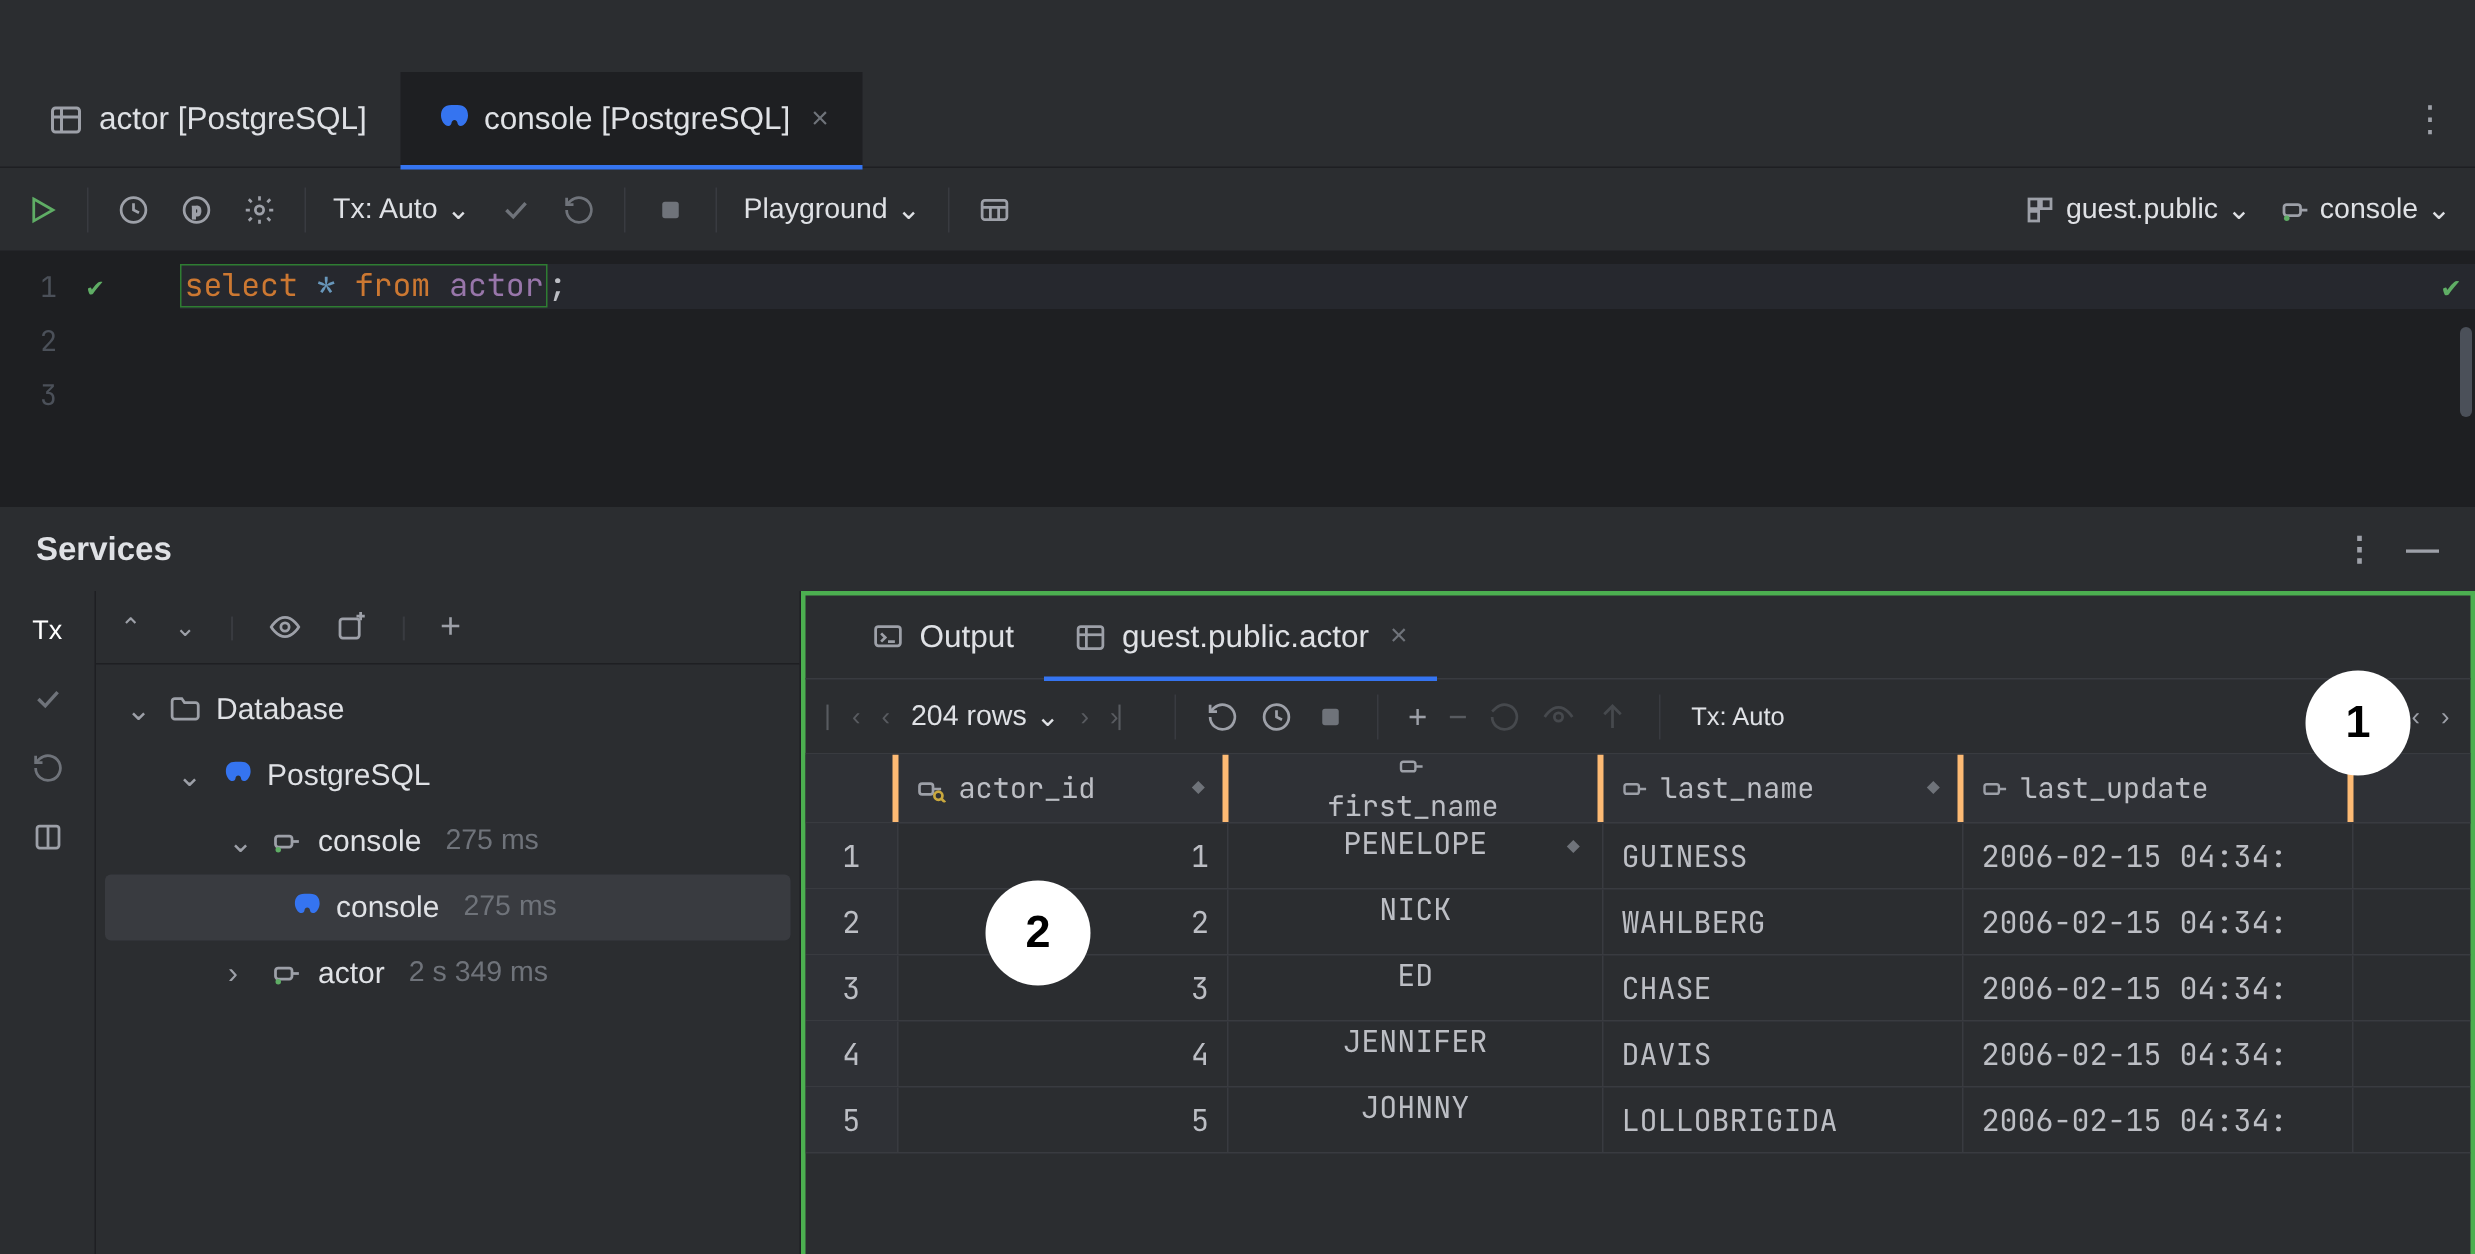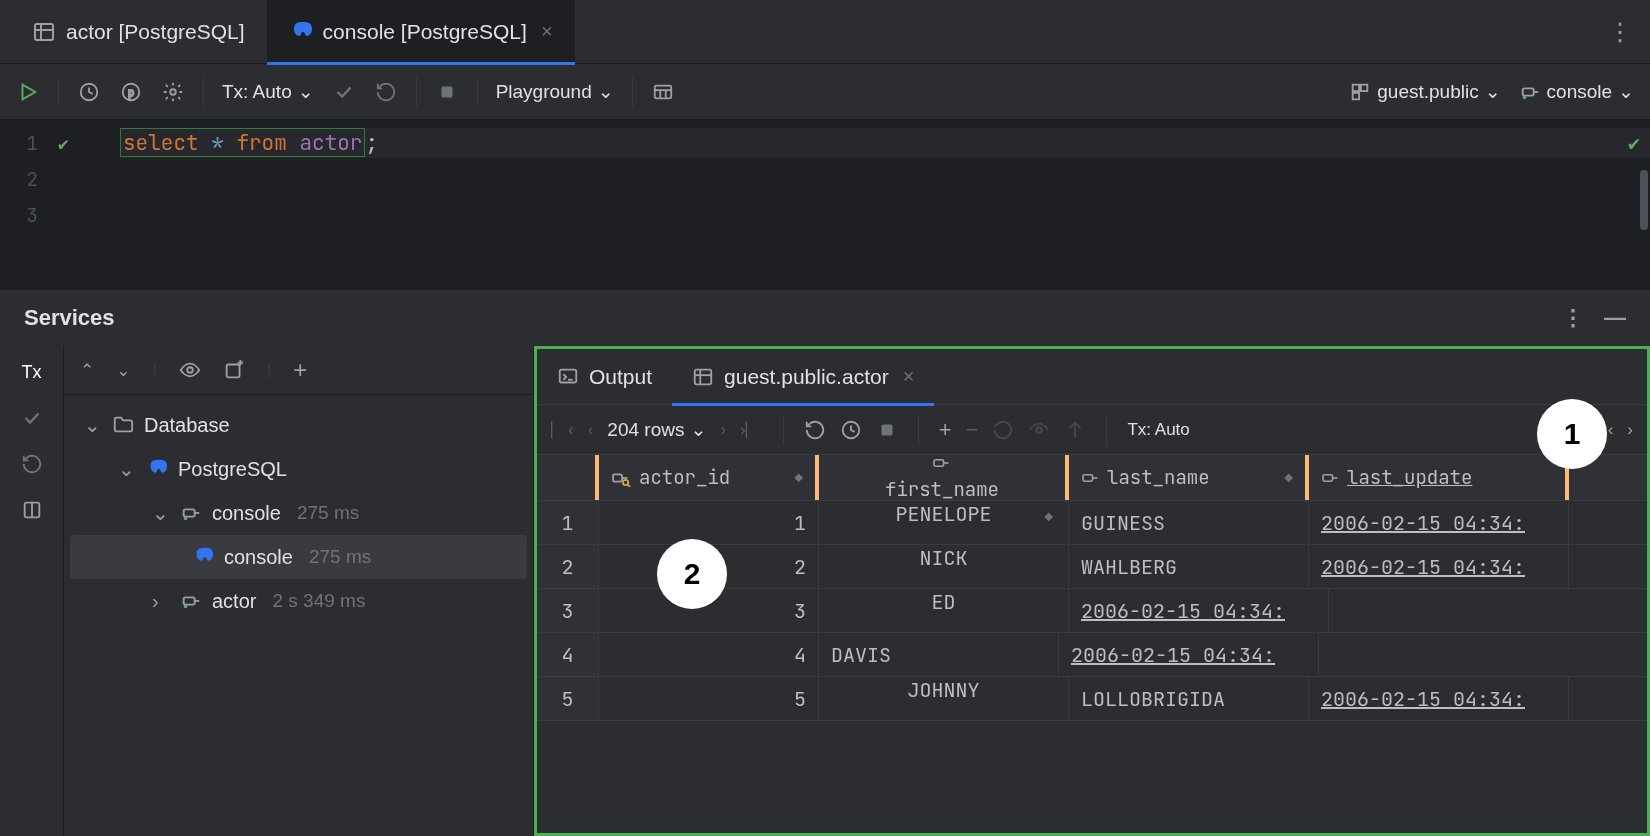--- a/index.html
+++ b/index.html
@@ -1,20 +1,20 @@
 <!DOCTYPE html>
 <html><head>
 <meta charset="utf-8">
 <style>
 * { box-sizing: border-box; margin: 0; padding: 0; }
 body { background: #2b2d30; color: #bcbec4; font-family: "Segoe UI", Arial, sans-serif; font-size: 17px; width: 1650px; height: 836px; overflow: hidden; }
 .mono { font-family: "JetBrains Mono", Consolas, monospace; }
 
 
-.top-tabs { display:flex; align-items:center; height:64px; background:#2b2d30; border-bottom:1px solid #1e1f22; padding:16px 10px; }
+.top-tabs { display:flex; align-items:center; height:64px; background:#2b2d30; border-bottom:1px solid #1e1f22; padding:16px 10px;margin-top:48px; }
 .top-tab { display:flex; align-items:center; gap:10px; padding:0 22px; height:64px; color:#dfe1e5; font-size:21px; cursor:pointer; }
 .top-tab.active { background:#1e1f22; position:relative; }
 .top-tab.active::after { content:""; position:absolute; left:0; right:0; bottom:-1px; height:3px; background:#3574f0; }
 .tab-close { color:#6f737a; margin-left:4px; font-size:20px; }
 .more-icon { margin-left:auto; color:#9da0a8; font-size:24px; cursor:pointer; padding:8px; }
 
 
 .editor-toolbar { display:flex; align-items:center; height:56px; background:#2b2d30; border-bottom:1px solid #1e1f22; padding:0 10px; gap:6px; }
 .tbtn { display:flex; align-items:center; justify-content:center; width:36px; height:36px; border-radius:4px; color:#9da0a8; cursor:pointer; }
 .tbtn.green { color:#5fad65; }
@@ -48,38 +48,38 @@
 .tree-col { width:470px; border-right:1px solid #1e1f22; display:flex; flex-direction:column; }
 .tree-toolbar { display:flex; align-items:center; gap:22px; padding:10px 16px; border-bottom:1px solid #1e1f22; color:#9da0a8; }
 .tree { padding:8px 0; }
 .tree-row { display:flex; align-items:center; gap:10px; height:44px; padding-left:16px; font-size:20px; color:#dfe1e5; cursor:pointer; }
 .chev { color:#9da0a8; width:18px; display:inline-block; }
 .muted { color:#6f737a; margin-left:6px; font-size:19px; }
 .selected { background:#393b40; border-radius:4px; margin:0 6px; }
 
 
 .results { flex:1; display:flex; flex-direction:column; border:3px solid #4caf50; position:relative; }
-.result-tabs { display:flex; align-items:center; height:56px; border-bottom:1px solid #393b40; }
+.result-tabs { display:flex; align-items:center; height:56px; border-bottom:1px solid #393b40;padding-left:24px; }
 .rtab { display:flex; align-items:center; gap:10px; padding:0 20px; height:56px; font-size:21px; color:#dfe1e5; cursor:pointer; }
 .rtab.active { position:relative; }
 .rtab.active::after { content:""; position:absolute; left:0; right:0; bottom:-1px; height:3px; background:#3574f0; }
 .result-toolbar { display:flex; align-items:center; gap:14px; height:50px; padding:0 14px; border-bottom:1px solid #393b40; color:#9da0a8; }
 .rowcount { color:#dfe1e5; font-size:19px; display:flex; align-items:center; gap:6px; }
 
 
 .data-table { flex:1; overflow:hidden; }
 .thead { display:flex; height:46px; border-bottom:1px solid #393b40; background:#2f3136; }
 .thead .cell { display:flex; align-items:center; gap:6px; padding:0 12px; font-size:19px; color:#bcbec4; border-right:4px solid #fdba74; }
 .row { display:flex; height:44px; border-bottom:1px solid #393b40; }
 .row .cell { display:flex; align-items:center; padding:0 12px; font-size:20px; color:#bcbec4; border-right:1px solid #393b40; }
 .rownum { width:62px; justify-content:center; color:#6f737a; background:#2f3136; }
 .c1 { width:220px; justify-content:flex-end; }
 .c2 { width:250px;flex-direction:column; }
 .c3 { width:240px; }
-.c4 { width:260px;text-decoration:underline; }
+.c4 { width:260px; }
 .sort-icon { color:#6f737a; font-size:14px; margin-left:auto; }
 .col-icon { color:#9da0a8; }
 
 
 .callout { position:absolute; width:70px; height:70px; border-radius:50%; background:#fff; color:#000; display:flex; align-items:center; justify-content:center; font-size:30px; font-weight:600; z-index:10; }
 
 
 svg { display:block; }
 .ico { width:22px; height:22px; }
 .ico-lg { width:24px; height:24px; }
@@ -465,25 +465,27 @@
             <div class="cell rownum">2</div>
             <div class="cell c1">2</div>
             <div class="cell c2">NICK</div>
             <div class="cell c3">WAHLBERG</div>
             <div class="cell c4">2006-02-15 04:34:</div>
           </div>
           <div class="row">
             <div class="cell rownum">3</div>
             <div class="cell c1">3</div>
             <div class="cell c2">ED</div>
+            <div class="cell c3">CHASE</div>
             <div class="cell c4">2006-02-15 04:34:</div>
           </div>
           <div class="row">
             <div class="cell rownum">4</div>
             <div class="cell c1">4</div>
+            <div class="cell c2">JENNIFER</div>
             <div class="cell c3">DAVIS</div>
             <div class="cell c4">2006-02-15 04:34:</div>
           </div>
           <div class="row">
             <div class="cell rownum">5</div>
             <div class="cell c1">5</div>
             <div class="cell c2">JOHNNY</div>
             <div class="cell c3">LOLLOBRIGIDA</div>
             <div class="cell c4">2006-02-15 04:34:</div>
           </div>

